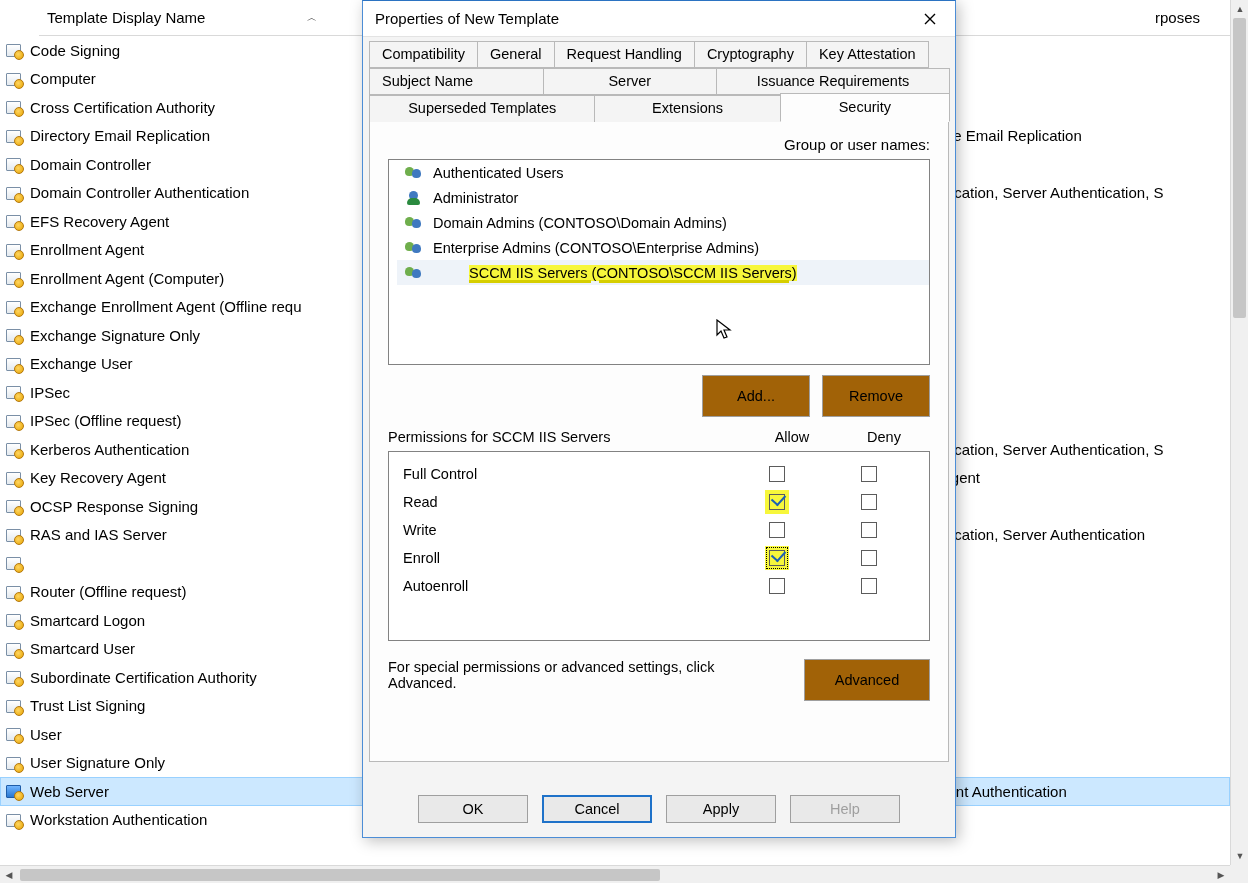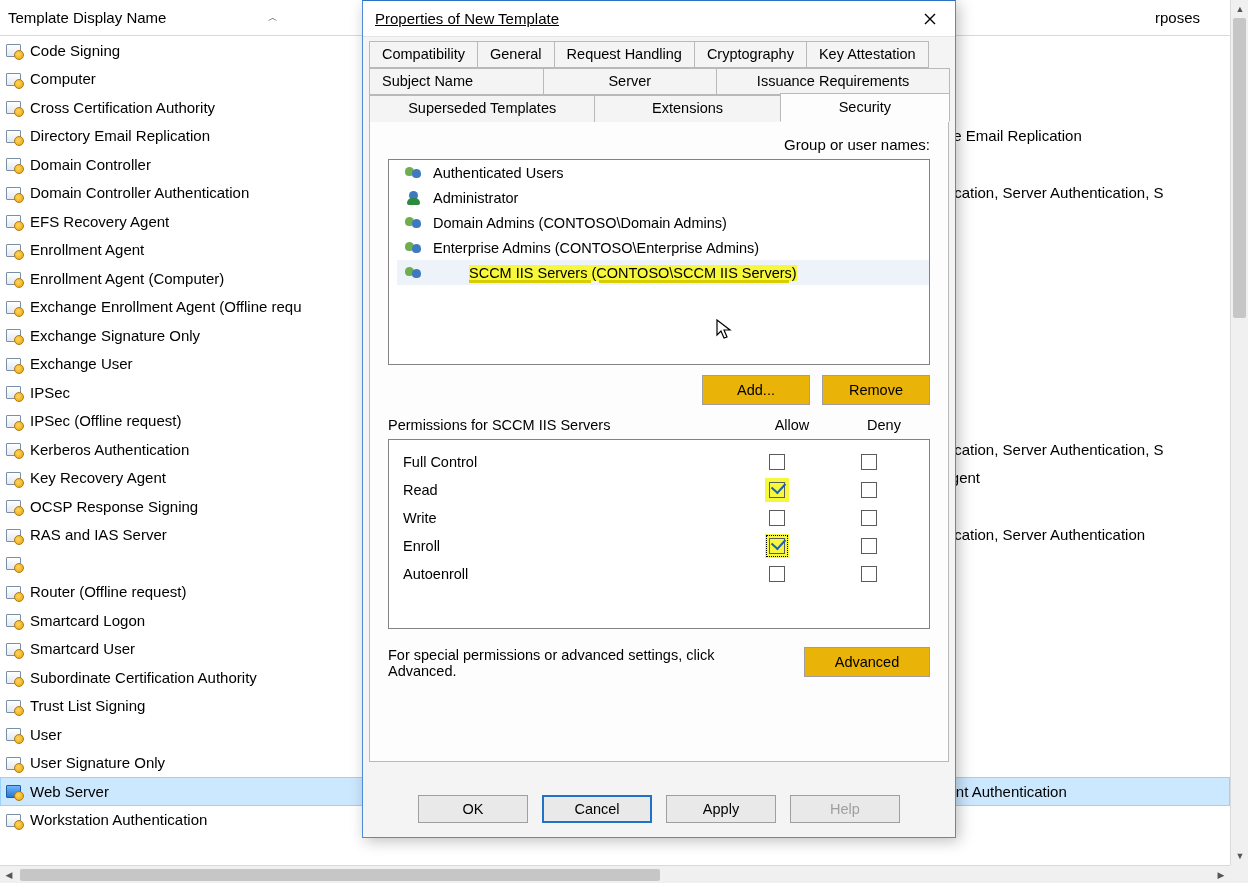--- a/index.html
+++ b/index.html
@@ -15,20 +15,21 @@
   }
   
   .bg {
     position: absolute; left: 0; top: 0; width: 1248px; height: 883px;
   }
   .bg-header {
     display:flex; align-items:center; gap:6px;
     border-bottom: 1px solid #d9d9d9;
     height: 36px;
     padding: 0 8px;
+    margin-left: 39px;
   }
   .bg-header .col1 { flex:0 0 270px; font-weight:400; display:flex; align-items:center; gap:4px;}
   .bg-header .sort { font-size:10px; margin-left:auto; }
   .bg-header .col2 { margin-left:auto; padding-right:40px;}
   .bg-rows { position:absolute; top:36px; left:0; right:18px; bottom:18px; overflow:hidden;}
   .bg-row {
     display:flex; align-items:center; height:28.5px;
     padding-left:6px; white-space:nowrap;
   }
   .bg-row.selected { background:#cce8ff; outline:1px solid #99d1ff; outline-offset:-1px;}
@@ -74,21 +75,21 @@
     position:absolute; left:362px; top:0; width:594px; height:838px;
     background:#f4f4f4;
     border:1px solid #4c8dd6; border-top:1px solid #2b73c2;
     box-shadow: 3px 3px 14px rgba(0,0,0,0.25);
     display:flex; flex-direction:column;
   }
   .titlebar{
     height:36px; display:flex; align-items:center; padding:0 4px 0 12px;
     background:#fff; border-bottom:1px solid #e3e3e3;
   }
-  .titlebar .title{ flex:1; font-size:15px;text-decoration:underline;}
+  .titlebar .title{ flex:1; font-size:15px;}
   .titlebar .closebtn{
     width:42px; height:28px; display:flex; align-items:center; justify-content:center;
     font-size:15px; font-family:inherit;
   }
   .closebtn svg{width:12px;height:12px;}
   .dlgbody{ flex:1; padding:4px 6px 0 6px; position:relative;}
   
   .tabs{ position:relative; }
   .tabrow{ display:flex; }
   .tab{
@@ -129,22 +130,22 @@
   .picon.user::before{
     content:""; position:absolute; left:4px; top:1px; width:9px; height:9px;
     background:#3f79c0; border-radius:50%;
   }
   .picon.user::after{
     content:""; position:absolute; left:2px; top:8px; width:13px; height:7px;
     background:#2a8a3f; border-radius:5px 5px 2px 2px;
   }
   .btnrow{ display:flex; justify-content:flex-end; gap:12px; margin-top:10px;}
   .wbtn{
-    min-width:108px; height:30px; border:1px solid #9f9f9f;
-    background:#eab308; font-size:14.5px; padding:0 10px;
+    min-width:108px; height:42px; border:1px solid #9f9f9f;
+    background:#a16207; font-size:14.5px; padding:0 10px;
     display:flex; align-items:center; justify-content:center; cursor:default;
   }
   .wbtn.disabled{ color:#9f9f9f; background:#efefef;}
   .permbox{
     border:1px solid #828282; background:#fff; margin-top:6px; height:190px;
     padding:8px 14px 0 14px;
   }
   .permhdr{ display:flex; font-size:14.5px; margin-top:12px;}
   .permhdr .pl{flex:1;}
   .permhdr .pa{width:92px; text-align:center;}

